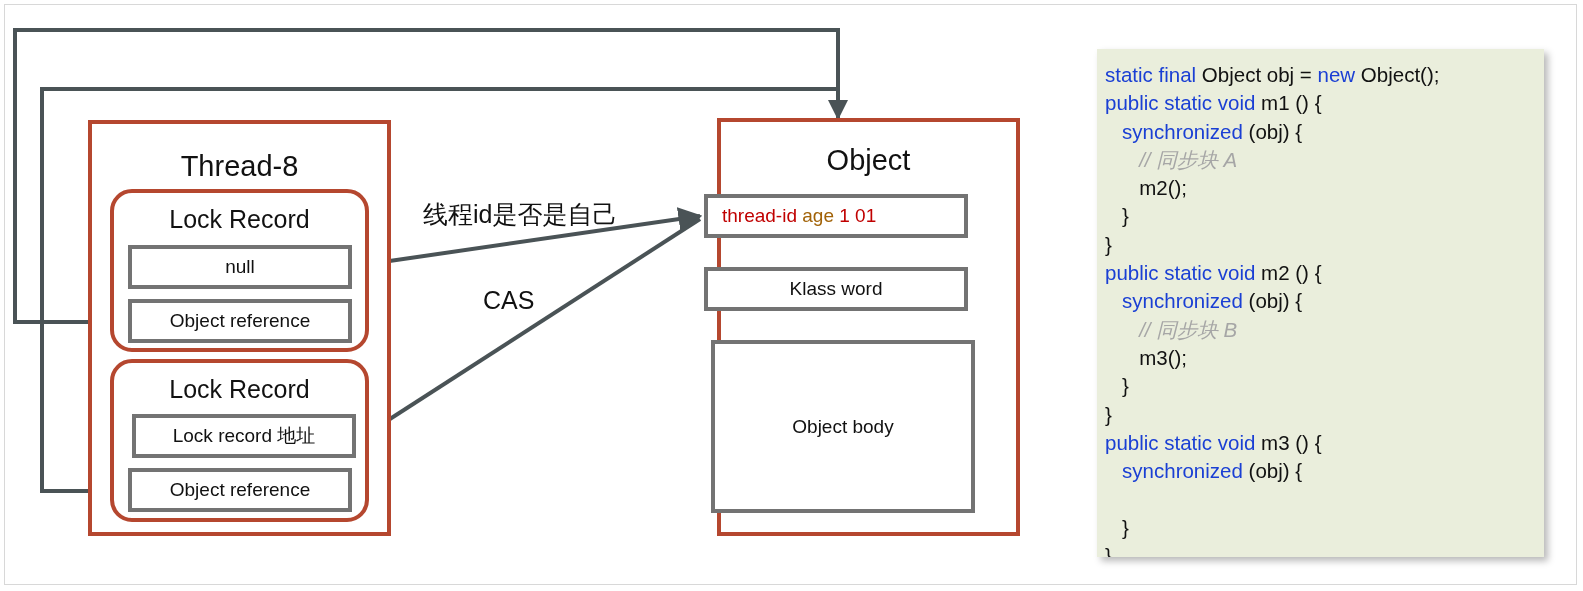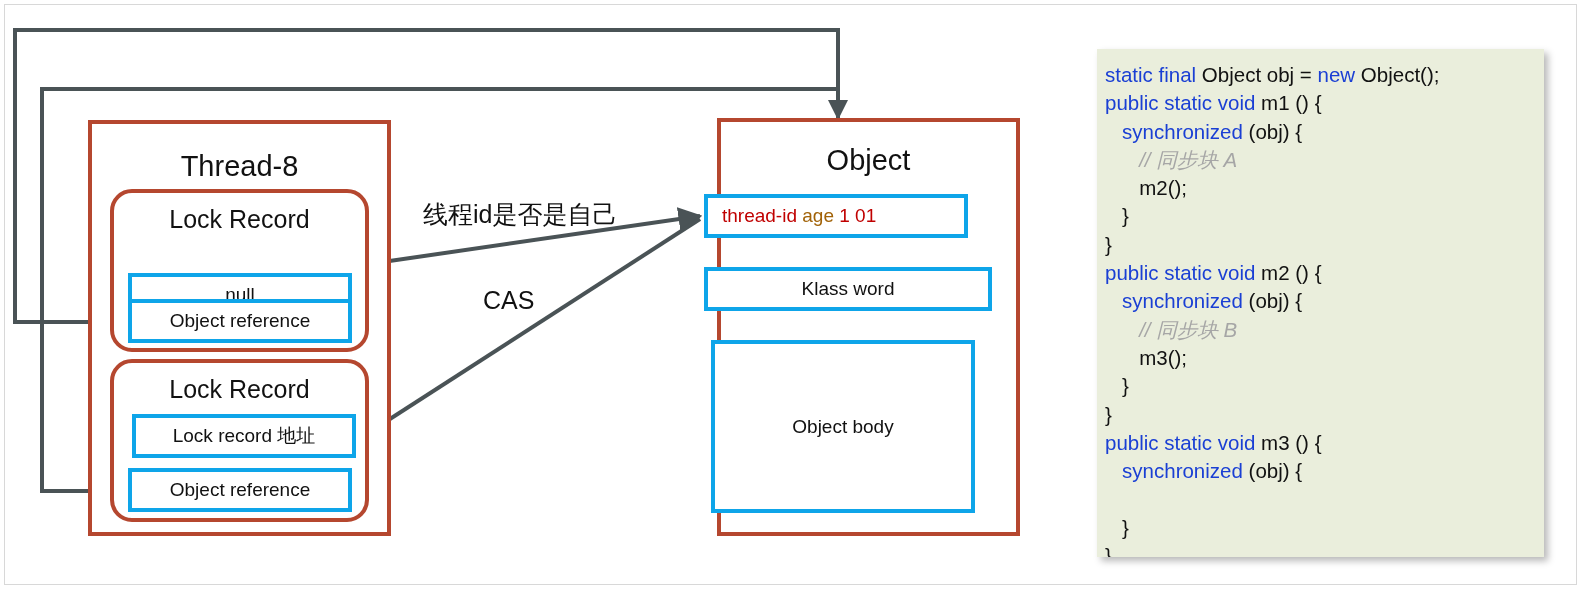--- a/index.html
+++ b/index.html
@@ -41,21 +41,21 @@
     box-sizing: border-box;
     border: 4px solid #b5472f;
     background: #ffffff;
   }
   .brick-box.rounded {
     border-radius: 22px;
   }
   .field-box {
     position: absolute;
     box-sizing: border-box;
-    border: 4px solid #0ea5e9;
+    border: 4px solid #737373;
     background: #ffffff;
     display: flex;
     align-items: center;
     justify-content: center;
     font-size: 19px;
     color: #111111;
   }
   .field-box.left-align {
     justify-content: flex-start;
     padding-left: 14px;
@@ -126,42 +126,42 @@
     <path d="M 700 219 L 362 437" fill="none" stroke="#4a5356" stroke-width="4" marker-end="url(#arrowGrayThin)"></path>
   </svg>
 
   <div class="brick-box" id="thread-box" style="left:88px; top:120px; width:303px; height:416px;">
     <div class="box-title" id="thread-title">Thread-8</div>
   </div>
 
   <div class="brick-box rounded" style="left:110px; top:189px; width:259px; height:163px;">
     <div class="box-title lr-title">Lock Record</div>
   </div>
-  <div class="field-box" style="left:128px; top:245px; width:224px; height:44px;margin-top:28px;">null</div>
+  <div class="field-box" style="left:128px; top:245px; width:224px; height:44px;">null</div>
   <div class="field-box" style="left:128px; top:299px; width:224px; height:44px;">Object reference</div>
 
   <div class="brick-box rounded" style="left:110px; top:359px; width:259px; height:163px;">
     <div class="box-title lr-title">Lock Record</div>
   </div>
   <div class="field-box" style="left:132px; top:414px; width:224px; height:44px;">Lock record 地址</div>
   <div class="field-box" style="left:128px; top:468px; width:224px; height:44px;">Object reference</div>
 
   <div class="brick-box" id="object-box" style="left:684px; top:118px; width:303px; height:418px;margin-left:33px;">
     <div class="box-title" id="object-title">Object</div>
   </div>
 
   <div class="field-box left-align" style="left:704px; top:194px; width:264px; height:44px;">
     <span class="mw-red">thread-id</span>
       <span>&nbsp;</span>
       <span class="mw-black">age</span>
       <span>&nbsp;</span>
       <span class="mw-red">1 01</span>
   </div>
 
-  <div class="field-box" style="left:704px; top:267px; width:288px; height:44px;">Klass word</div>
+  <div class="field-box" style="left:704px; top:267px; width:264px; height:44px;">Klass word</div>
 
   <div class="field-box" style="left:704px; top:340px; width:264px; height:173px;margin-left:7px;">Object body</div>
 
   <div class="edge-label" style="left:423px; top:198px;">线程id是否是自己</div>
   <div class="edge-label" style="left:483px; top:286px;">CAS</div>
 
   <div id="code-panel"><span class="ln"><span class="kw">static final </span><span>Object obj = </span><span class="kw">new </span><span>Object();</span></span><span class="ln"><span class="kw">public static void </span><span>m1 () {</span></span><span class="ln"><span>   </span><span class="kw">synchronized </span><span>(obj) {</span></span><span class="ln"><span class="cmt">      // 同步块 A</span></span><span class="ln"><span>      m2();</span></span><span class="ln"><span>   }</span></span><span class="ln"><span>}</span></span><span class="ln"><span class="kw">public static void </span><span>m2 () {</span></span><span class="ln"><span>   </span><span class="kw">synchronized </span><span>(obj) {</span></span><span class="ln"><span class="cmt">      // 同步块 B</span></span><span class="ln"><span>      m3();</span></span><span class="ln"><span>   }</span></span><span class="ln"><span>}</span></span><span class="ln"><span class="kw">public static void </span><span>m3 () {</span></span><span class="ln"><span>   </span><span class="kw">synchronized </span><span>(obj) {</span></span><span class="ln">&nbsp;</span><span class="ln"><span>   }</span></span><span class="ln"><span>}</span></span></div>
 
 </div>
 

